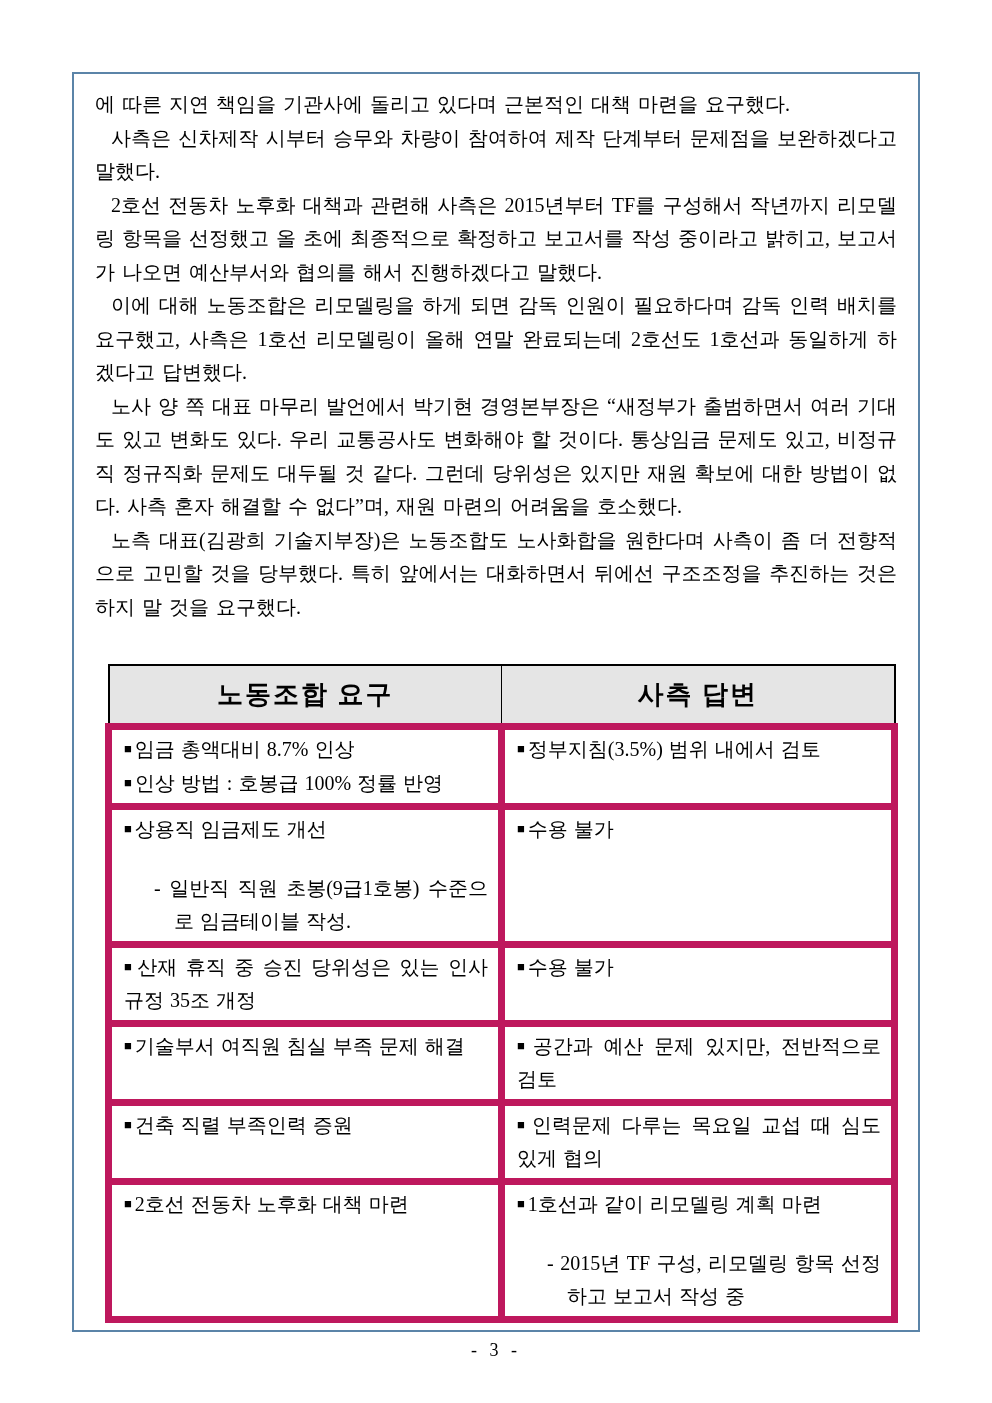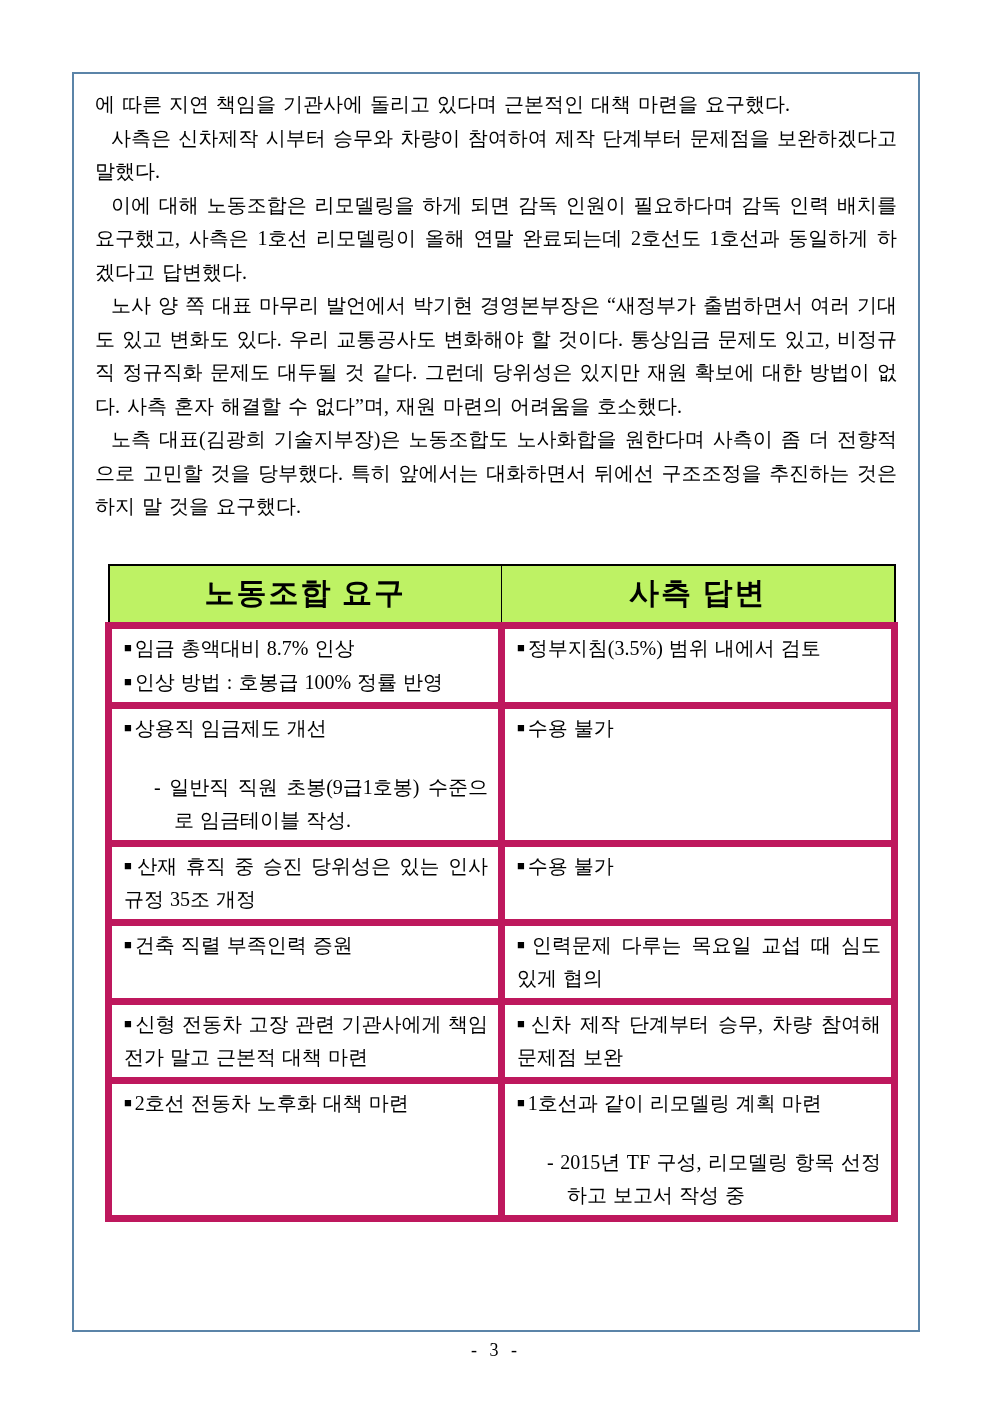--- a/index.html
+++ b/index.html
@@ -26,25 +26,25 @@
 
   table.nego {
     border-collapse: collapse;
     width: 793px;
     margin: 40px 0 0 10px;
     table-layout: fixed;
     border: 2px solid #000000;
   }
   table.nego th {
     width: 50%;
-    background: #bef264;
+    background: #e5e5e5;
     border: 1px solid #000000;
     border-bottom: 2px solid #000000;
     height: 61px;
-    font-size: 30px; font-weight: bold;
+    font-size: 26px; font-weight: bold;
     letter-spacing: 2px;
     text-align: center; vertical-align: middle;
   }
   table.nego td {
     width: 50%;
     border: 7px solid #be185d;
     vertical-align: top;
     padding: 2px 10px 3px 12px;
     font-size: 20px; line-height: 33px;
     text-align: justify; word-spacing: 1px;
@@ -62,20 +62,21 @@
     font-size: 18px; letter-spacing: 4px;
   }
 </style>
 </head>
 <body>
 
 <div class="frame">
   <div class="body-text">
     <p class="body-par no-indent">에 따른 지연 책임을 기관사에 돌리고 있다며 근본적인 대책 마련을 요구했다.</p>
     <p class="body-par">사측은 신차제작 시부터 승무와 차량이 참여하여 제작 단계부터 문제점을 보완하겠다고 말했다.</p>
+    <p class="body-par">2호선 전동차 노후화 대책과 관련해 사측은 2015년부터 TF를 구성해서 작년까지 리모델링 항목을 선정했고 올 초에 최종적으로 확정하고 보고서를 작성 중이라고 밝히고, 보고서가 나오면 예산부서와 협의를 해서 진행하겠다고 말했다.</p>
     <p class="body-par">이에 대해 노동조합은 리모델링을 하게 되면 감독 인원이 필요하다며 감독 인력 배치를 요구했고, 사측은 1호선 리모델링이 올해 연말 완료되는데 2호선도 1호선과 동일하게 하겠다고 답변했다.</p>
     <p class="body-par">노사 양 쪽 대표 마무리 발언에서 박기현 경영본부장은 “새정부가 출범하면서 여러 기대도 있고 변화도 있다. 우리 교통공사도 변화해야 할 것이다. 통상임금 문제도 있고, 비정규직 정규직화 문제도 대두될 것 같다. 그런데 당위성은 있지만 재원 확보에 대한 방법이 없다. 사측 혼자 해결할 수 없다”며, 재원 마련의 어려움을 호소했다.</p>
     <p class="body-par">노측 대표(김광희 기술지부장)은 노동조합도 노사화합을 원한다며 사측이 좀 더 전향적으로 고민할 것을 당부했다. 특히 앞에서는 대화하면서 뒤에선 구조조정을 추진하는 것은 하지 말 것을 요구했다.</p>
   </div>
 
   <table class="nego">
     <thead>
       <tr>
         <th>노동조합 요구</th>
         <th>사측 답변</th>
@@ -103,32 +104,32 @@
       <tr>
         <td>
           <div class="item"><span class="sq">■</span><span>산재 휴직 중 승진 당위성은 있는 인사규정 35조 개정</span></div>
         </td>
         <td>
           <div class="item"><span class="sq">■</span><span>수용 불가</span></div>
         </td>
       </tr>
       <tr>
         <td>
+          <div class="item"><span class="sq">■</span><span>기술부서 여직원 침실 부족 문제 해결</span></div>
+        </td>
+        <td>
+          <div class="item"><span class="sq">■</span><span>공간과 예산 문제 있지만, 전반적으로 검토</span></div>
+        </td>
+      </tr>
+      <tr>
+        <td>
           <div class="item"><span class="sq">■</span><span>건축 직렬 부족인력 증원</span></div>
         </td>
         <td>
           <div class="item"><span class="sq">■</span><span>인력문제 다루는 목요일 교섭 때 심도 있게 협의</span></div>
-        </td>
-      </tr>
-      <tr>
-        <td>
-          <div class="item"><span class="sq">■</span><span>신형 전동차 고장 관련 기관사에게 책임 전가 말고 근본적 대책 마련</span></div>
-        </td>
-        <td>
-          <div class="item"><span class="sq">■</span><span>신차 제작 단계부터 승무, 차량 참여해 문제점 보완</span></div>
         </td>
       </tr>
       <tr>
         <td>
           <div class="item"><span class="sq">■</span><span>2호선 전동차 노후화 대책 마련</span></div>
         </td>
         <td>
           <div class="item"><span class="sq">■</span><span>1호선과 같이 리모델링 계획 마련</span></div>
           <div class="item sub">- 2015년 TF 구성, 리모델링 항목 선정 하고 보고서 작성 중</div>
         </td>

